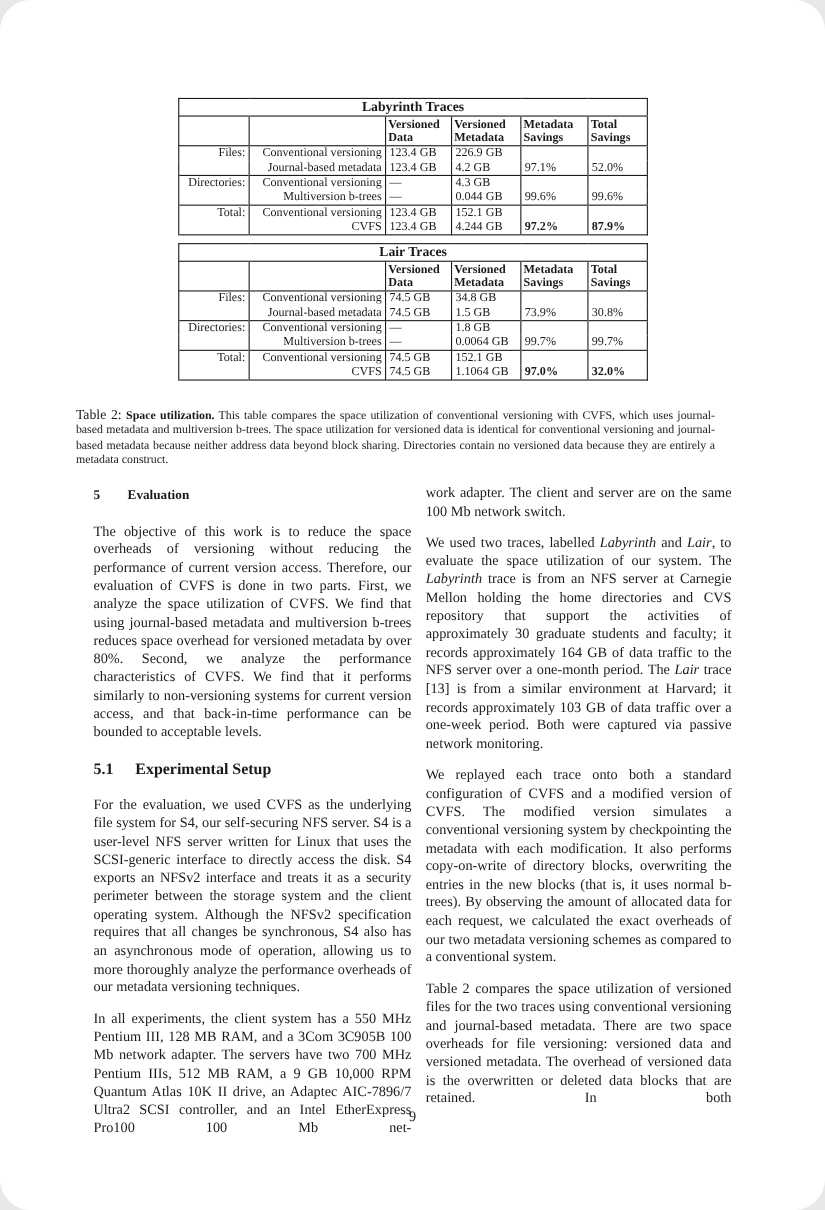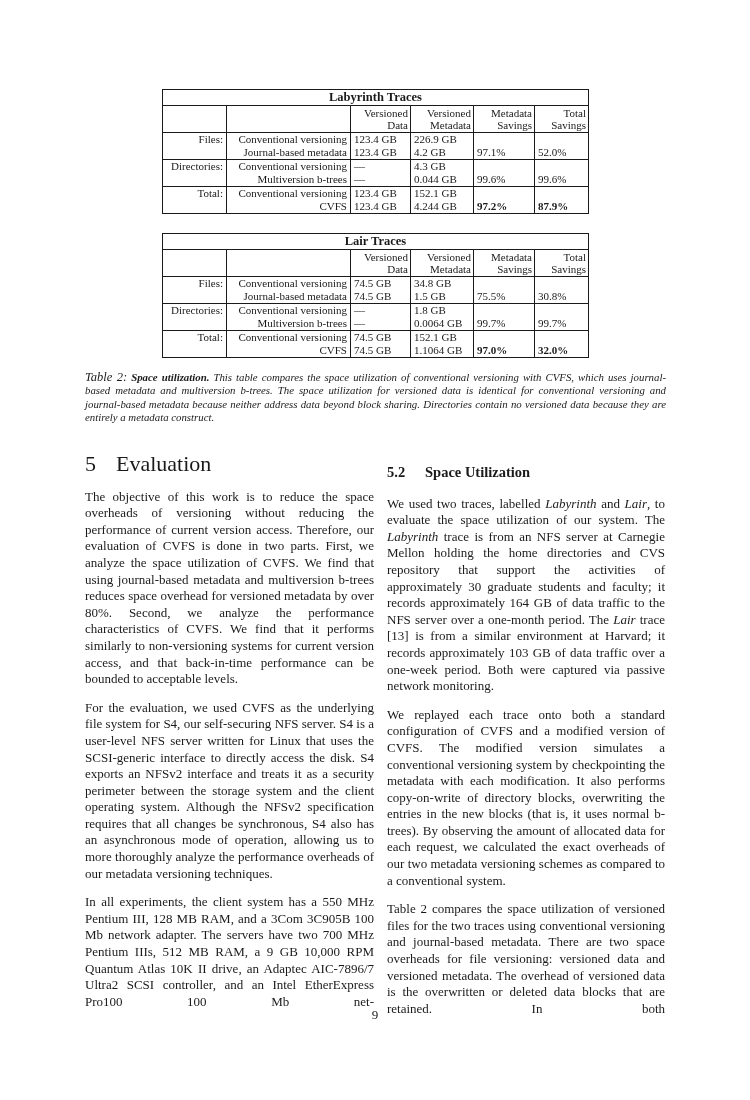--- a/index.html
+++ b/index.html
@@ -1,60 +1,61 @@
 <!DOCTYPE html>
 <html><head>
 <meta charset="utf-8">
 <style>
   html,body { margin:0; padding:0; background:#e8e8e8; }
   .page {
     position:relative; width:750px; height:1100px; margin:0 auto;
     background:#ffffff; color:#1a1a1a;
     font-family:"Liberation Serif", serif;
     overflow:hidden;
+    border-radius:28px;
   }
   
   .dtable {
     position:absolute; left:162px;
     border-collapse:collapse; table-layout:fixed;
     border:1.2px solid #1a1a1a;
     font-size:11px; color:#1a1a1a;
   }
   #table-labyrinth { top:89px; }
-  #table-lair      { top:233px; }
+  #table-lair      { top:221px; }
   .dtable td {
     border-left:1px solid #1a1a1a;
     padding:0 3px; height:13px; line-height:13px;
     vertical-align:middle; overflow:hidden; white-space:nowrap;
   }
   .dtable .ttl {
     border-left:none; font-weight:bold; text-align:center;
     font-size:12.5px; height:15px; line-height:15px;
   }
   .dtable .hr td {
     border-top:1px solid #1a1a1a; border-bottom:1px solid #1a1a1a;
-    font-weight:normal; text-align:right;
+    font-weight:bold; text-align:left;
     white-space:pre-line; line-height:12px; padding:1px 2px; height:auto;
   }
   .dtable tr.gt td { border-top:1px solid #1a1a1a; }
   .dtable .lab, .dtable .met { text-align:right; }
   .dtable .num { }
   .dtable .bb  { font-weight:bold; }
   
   #caption {
-    position:absolute; left:85px; top:371px; width:581px;
-    font-size:10.8px; line-height:13.4px; text-align:justify;font-style:italic;
+    position:absolute; left:69px; top:371px; width:581px;
+    font-size:10.8px; line-height:13.4px; text-align:justify;
   }
   .cap-label { font-size:12.5px; padding-right:4px; }
   
   .col { position:absolute; top:440px; font-size:13px; line-height:16.6px; text-align:justify; }
   #col-left  { left:85px;  width:289px; }
   #col-right { left:387px; width:278px; }
   .col p { margin:0 0 12px; }
-  .sec    { font-size:22px;   font-weight:normal; margin:16px 0 16px; }
+  .sec    { font-size:12px;   font-weight:bold; margin:2px 0 16px; }
   .sec .n { display:inline-block; width:31px; }
   .subsec { font-size:14.5px; font-weight:bold; margin:18px 0 15px; }
   .subsec .n { display:inline-block; width:38px; }
   .contp { text-align-last:justify; }
   .it { font-style:italic; }
   .b  { font-weight:bold; }
   
   #pagenum { position:absolute; left:85px; top:1007px; width:580px; text-align:center; font-size:13px; }
 </style>
 </head>
@@ -169,21 +170,21 @@
       <td class="num">74.5 GB</td>
       <td class="num">34.8 GB</td>
       <td class="num"></td>
       <td class="num"></td>
     </tr>
     <tr>
       <td class="lab"></td>
       <td class="met">Journal-based metadata</td>
       <td class="num">74.5 GB</td>
       <td class="num">1.5 GB</td>
-      <td class="num">75.5%</td>
+      <td class="num">73.9%</td>
       <td class="num">30.8%</td>
     </tr>
     <tr class="gt">
       <td class="lab">Directories:</td>
       <td class="met">Conventional versioning</td>
       <td class="num">—</td>
       <td class="num">1.8 GB</td>
       <td class="num"></td>
       <td class="num"></td>
     </tr>
@@ -212,26 +213,27 @@
       <td class="num bb">32.0%</td>
     </tr>
   </tbody>
     </table>
 
   <div id="caption"><span class="cap-label">Table 2:</span><span><span class="b">Space utilization.</span><span> This table compares the space utilization of conventional versioning with CVFS, which uses journal-based metadata and multiversion b-trees. The space utilization for versioned data is identical for conventional versioning and journal-based metadata because neither address data beyond block sharing. Directories contain no versioned data because they are entirely a metadata construct.</span></span></div>
 
   <div class="col" id="col-left">
     <div class="sec"><span class="n">5</span><span>Evaluation</span></div>
     <p>The objective of this work is to reduce the space overheads of versioning without reducing the performance of current version access. Therefore, our evaluation of CVFS is done in two parts. First, we analyze the space utilization of CVFS. We find that using journal-based metadata and multiversion b-trees reduces space overhead for versioned metadata by over 80%. Second, we analyze the performance characteristics of CVFS. We find that it performs similarly to non-versioning systems for current version access, and that back-in-time performance can be bounded to acceptable levels.</p>
+    <div class="subsec"><span class="n">5.1</span><span>Experimental Setup</span></div>
     <p>For the evaluation, we used CVFS as the underlying file system for S4, our self-securing NFS server. S4 is a user-level NFS server written for Linux that uses the SCSI-generic interface to directly access the disk. S4 exports an NFSv2 interface and treats it as a security perimeter between the storage system and the client operating system. Although the NFSv2 specification requires that all changes be synchronous, S4 also has an asynchronous mode of operation, allowing us to more thoroughly analyze the performance overheads of our metadata versioning techniques.</p>
     <p class="contp">In all experiments, the client system has a 550 MHz Pentium III, 128 MB RAM, and a 3Com 3C905B 100 Mb network adapter. The servers have two 700 MHz Pentium IIIs, 512 MB RAM, a 9 GB 10,000 RPM Quantum Atlas 10K II drive, an Adaptec AIC-7896/7 Ultra2 SCSI controller, and an Intel EtherExpress Pro100 100 Mb net-</p>
   </div>
 
   <div class="col" id="col-right">
-    <div class="subsec" style="margin-top:24px"><span class="n">5.2</span><span>Space Utilization</span></div>
+    <p>work adapter. The client and server are on the same 100 Mb network switch.</p>
     <p><span>We used two traces, labelled </span><span class="it">Labyrinth</span><span> and </span><span class="it">Lair</span><span>, to evaluate the space utilization of our system. The </span><span class="it">Labyrinth</span><span> trace is from an NFS server at Carnegie Mellon holding the home directories and CVS repository that support the activities of approximately 30 graduate students and faculty; it records approximately 164 GB of data traffic to the NFS server over a one-month period. The </span><span class="it">Lair</span><span> trace [13] is from a similar environment at Harvard; it records approximately 103 GB of data traffic over a one-week period. Both were captured via passive network monitoring.</span></p>
     <p>We replayed each trace onto both a standard configuration of CVFS and a modified version of CVFS. The modified version simulates a conventional versioning system by checkpointing the metadata with each modification. It also performs copy-on-write of directory blocks, overwriting the entries in the new blocks (that is, it uses normal b-trees). By observing the amount of allocated data for each request, we calculated the exact overheads of our two metadata versioning schemes as compared to a conventional system.</p>
     <p class="contp">Table 2 compares the space utilization of versioned files for the two traces using conventional versioning and journal-based metadata. There are two space overheads for file versioning: versioned data and versioned metadata. The overhead of versioned data is the overwritten or deleted data blocks that are retained. In both</p>
   </div>
 
   <div id="pagenum">9</div>
 
 </div>
 
 </body></html>

